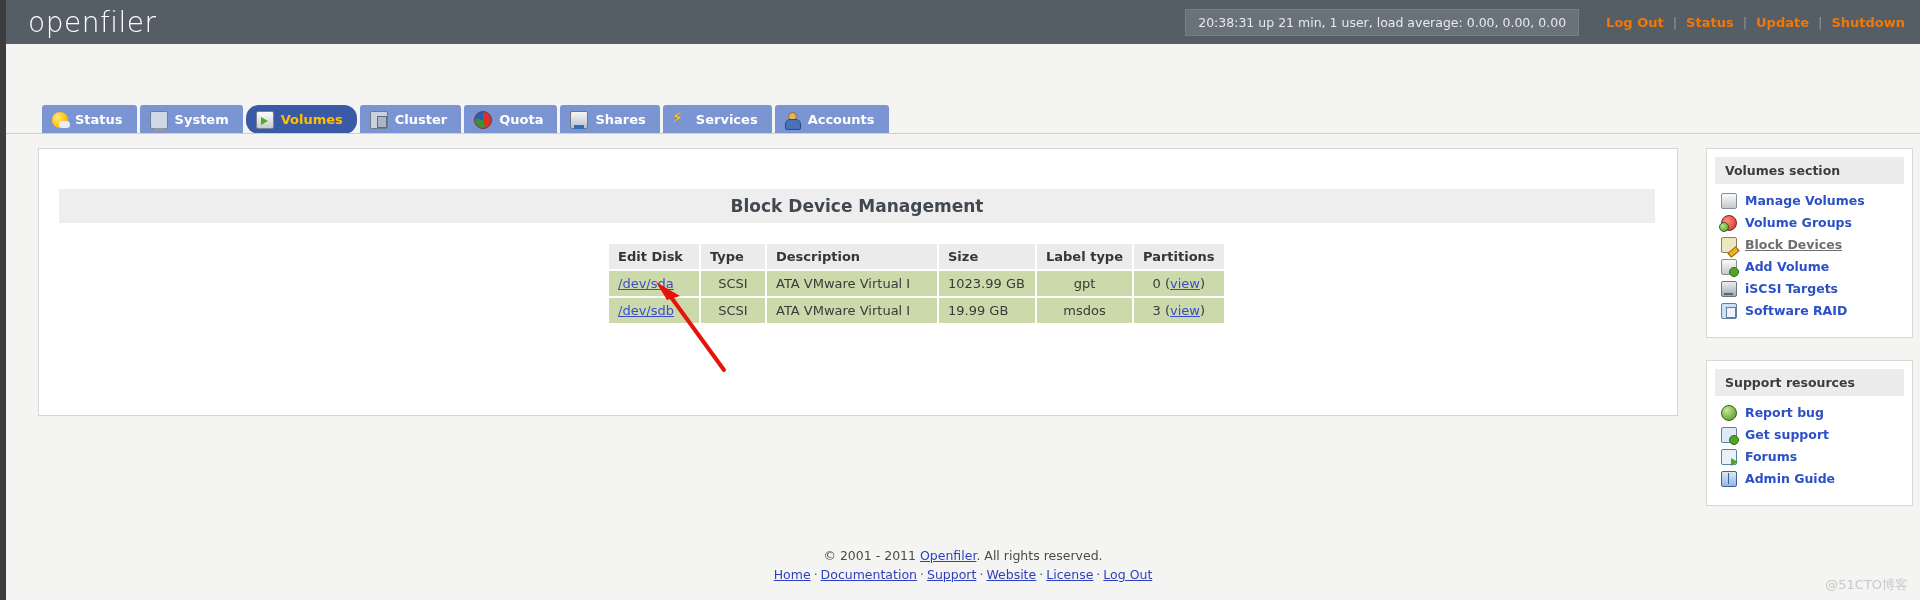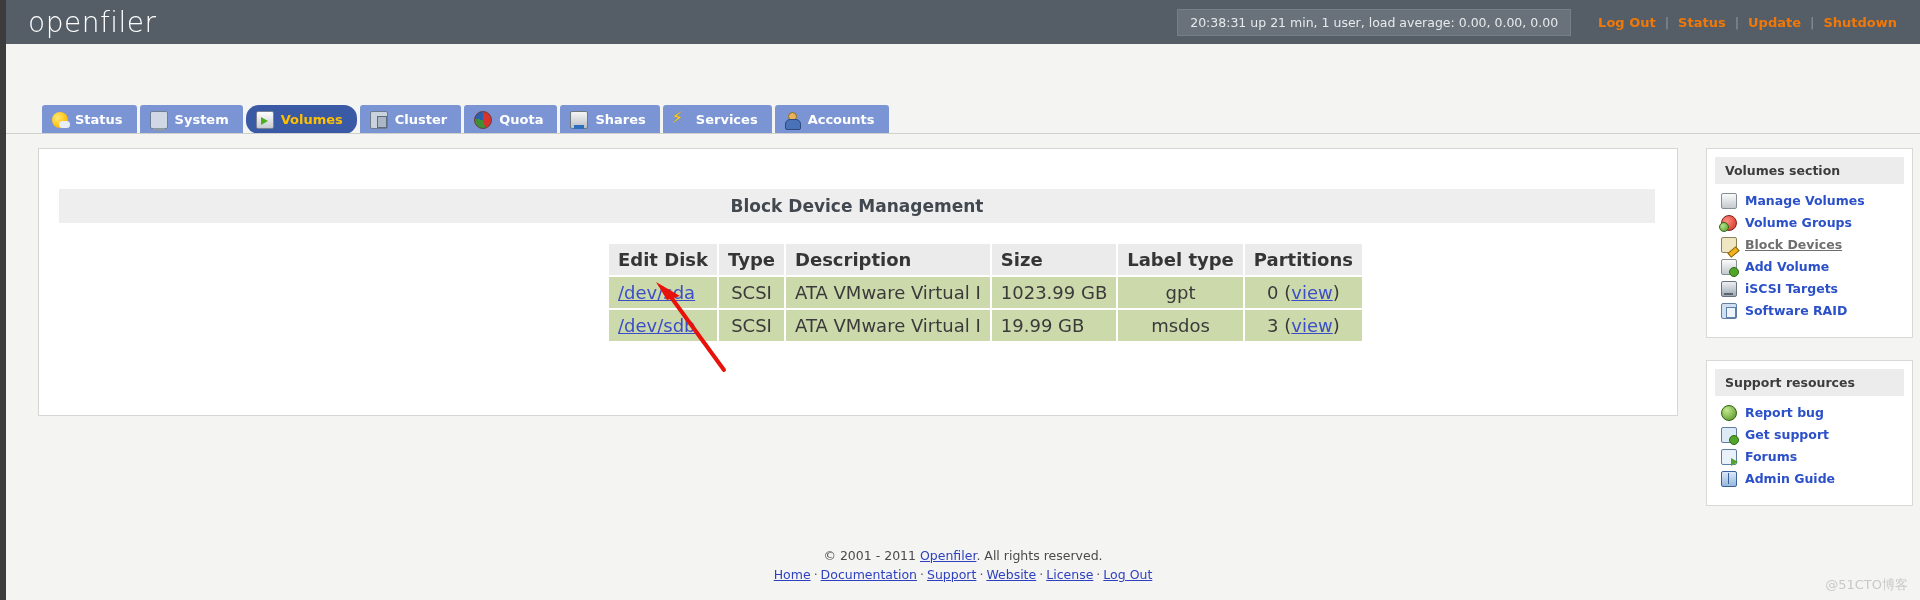--- a/index.html
+++ b/index.html
@@ -30,21 +30,21 @@
     font-size: 28px;
     font-weight: 300;
     letter-spacing: 0.5px;
     font-family: "DejaVu Sans", "Liberation Sans", sans-serif;
     user-select: none;
   }
   .header-right {
     margin-left: auto;
     display: flex; align-items: center;
     height: 100%;
-    padding-right: 14px;
+    padding-right: 6px;
   }
   .uptime {
     background: #69727a;
     color: #e7eaec;
     font-size: 12.5px;
     padding: 5px 12px;
     white-space: nowrap;
     border: 1px solid #767f87;
     margin-right: 18px;
   }
@@ -145,21 +145,21 @@
     font-size: 17px;
     font-weight: bold;
   }
 
   
   .devtable {
     position: absolute;
     left: 568px; top: 93px;
     border-collapse: separate;
     border-spacing: 2px;
-    font-size: 18px;
+    font-size: 13px;
     color: #3a3a3a;
   }
   .devtable th {
     background: #ebebeb;
     color: #353535;
     font-weight: bold;
     text-align: left;
     padding: 5px 9px;
     white-space: nowrap;
   }

